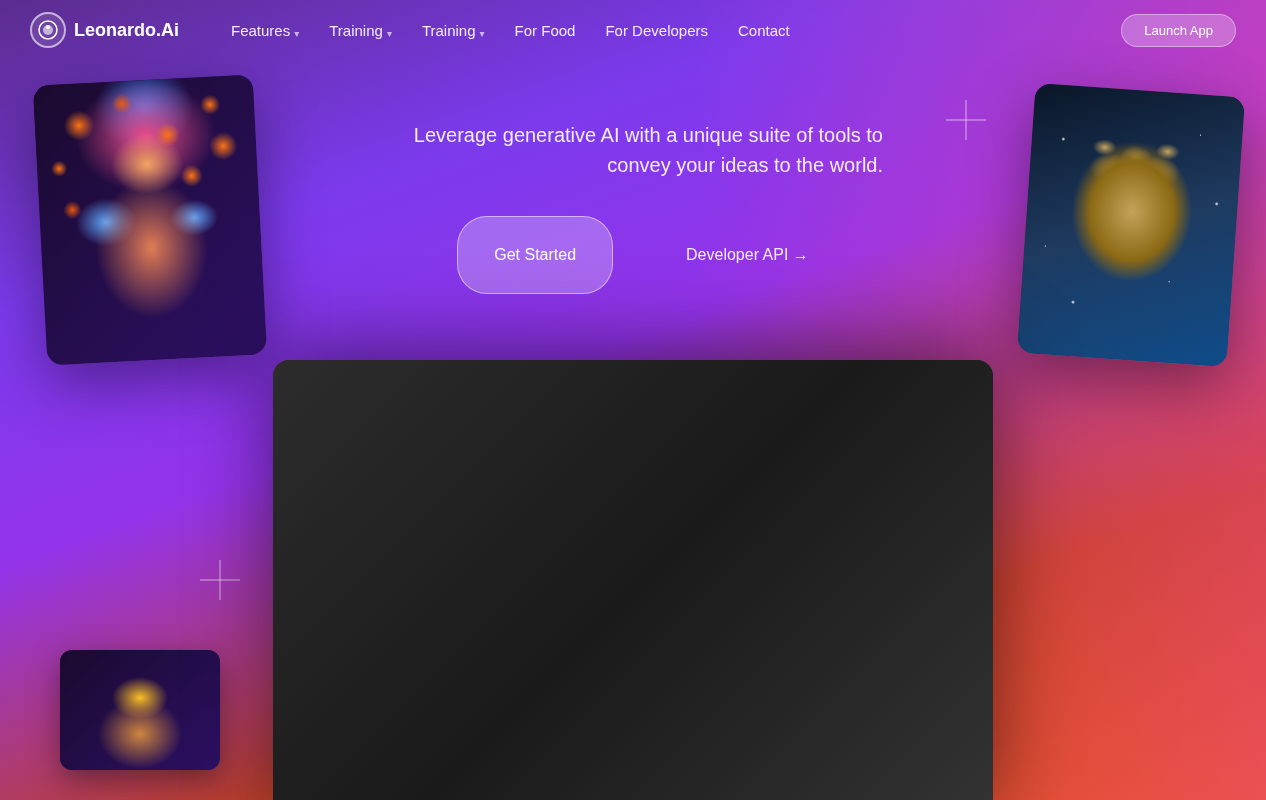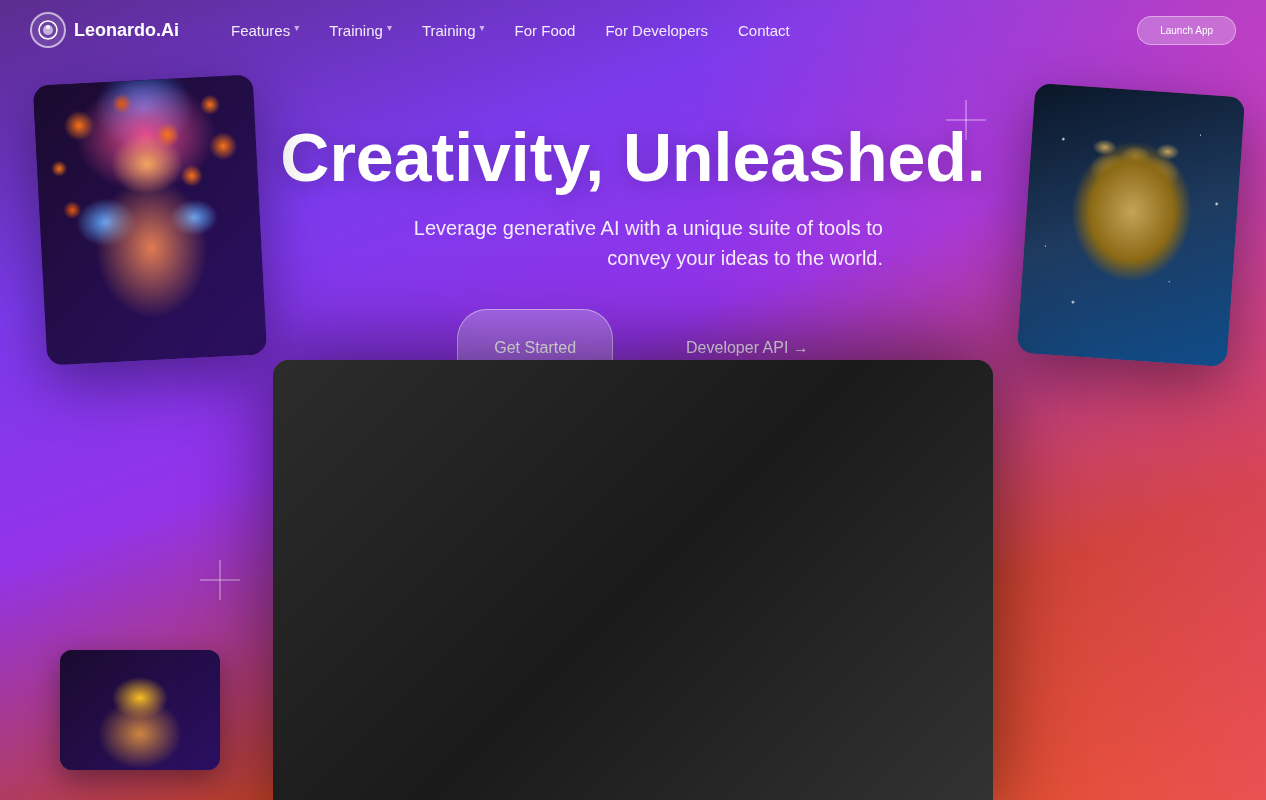--- a/index.html
+++ b/index.html
@@ -48,37 +48,37 @@
       gap: 6px;
       margin-left: 40px;
       flex: 1;
     }
     .nav-item {
       color: rgba(255,255,255,0.9);
       font-size: 15px;
       padding: 6px 12px;
       cursor: pointer;
       display: flex;
-      align-items: flex-start;
+      align-items: flex-end;
       gap: 4px;
       border-radius: 6px;
     }
     .nav-chevron { font-size: 10px; opacity: 0.7; }
     .nav-right {
       display: flex;
       align-items: center;
       gap: 20px;
     }
     .launch-btn {
       background: rgba(255,255,255,0.25);
       color: white;
       border: 1px solid rgba(255,255,255,0.4);
       border-radius: 20px;
       padding: 8px 22px;
-      font-size: 10px;
+      font-size: 13px;
       font-weight: 500;
       cursor: pointer;
     }
 
     
     .hero {
       position: absolute;
       top: 60px;
       left: 0; right: 0;
       display: flex;
@@ -695,21 +695,20 @@
       <span>Contact</span>
     </div>
   </div>
 
   <div class="nav-right">
     <button class="launch-btn">Launch App</button>
   </div>
 </nav>
 
 <div class="hero">
-  <h1 class="hero-title">Creativity, Unleashed.</h1>
   <p class="hero-subtitle">Leverage generative AI with a unique suite of tools to convey your ideas to the world.</p>
   <div class="hero-buttons">
     <button class="get-started-btn">Get Started</button>
     <span class="dev-api-link">Developer API →</span>
   </div>
 </div>
 
 <div class="side-image-left">
   <div class="woman-figure"></div>
   <div class="orange-balls"></div>

